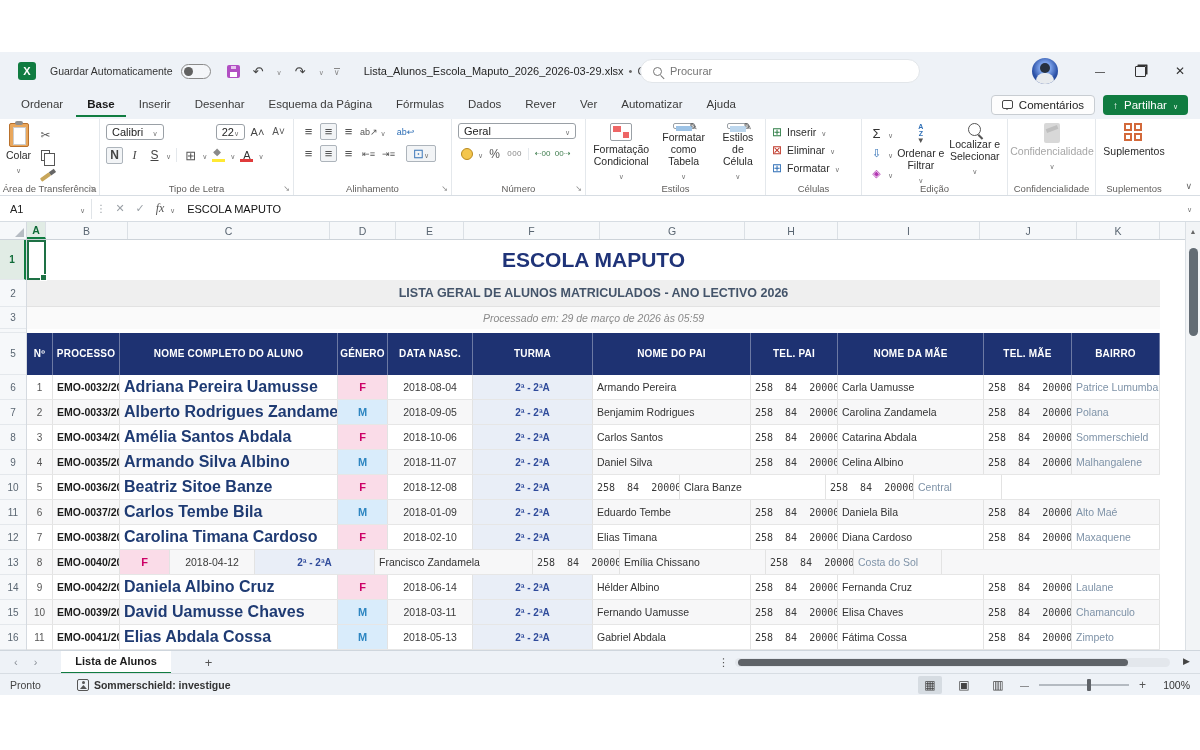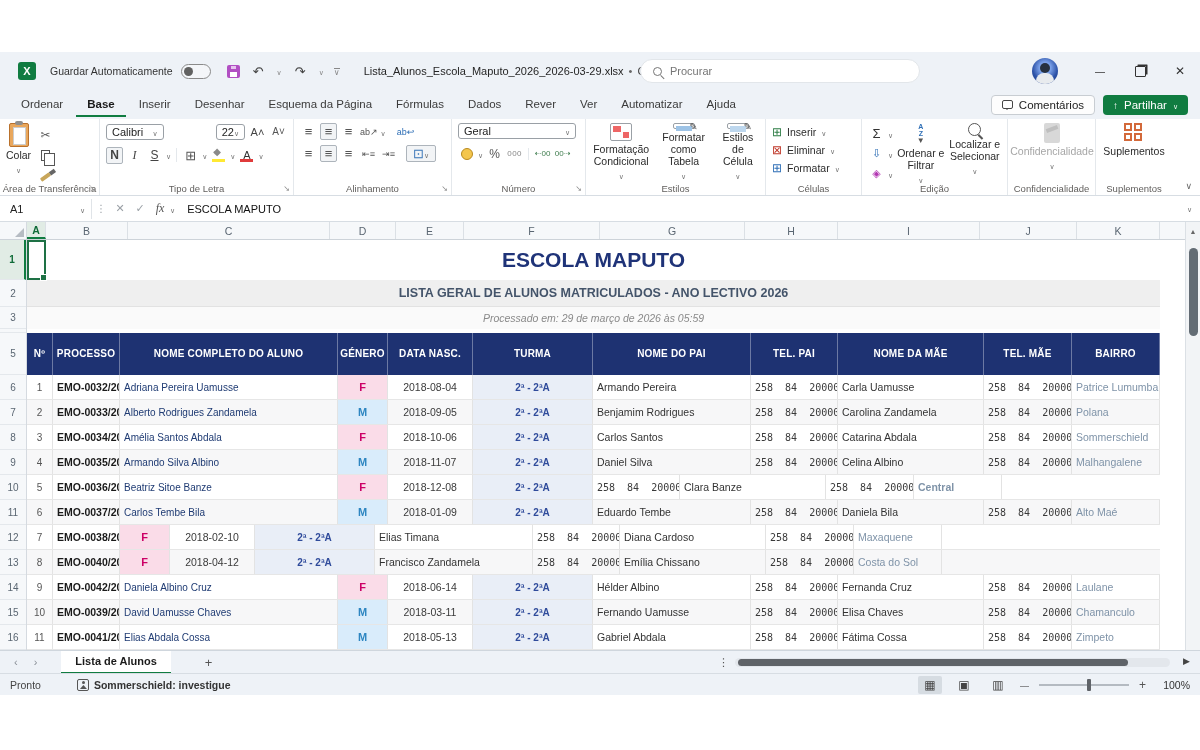--- a/index.html
+++ b/index.html
@@ -158,21 +158,21 @@
   .a1sel { position:absolute; left:0; top:0; width:19px; height:40px; border:2px solid #1e7145; background:#fff; z-index:5; }
   .a1sel::after { content:""; position:absolute; right:-3px; bottom:-3px; width:5px; height:5px; background:#1e7145; border:1px solid #fff; }
   .tblhead { position:absolute; left:0; top:93px; width:1133px; height:42px; background:#1e3272; display:flex; }
   .th { height:100%; display:flex; align-items:center; justify-content:center; color:#fff; font-weight:bold; font-size:10px; letter-spacing:.2px; border-right:1px solid rgba(255,255,255,.35); text-align:center; line-height:1.2; }
   .tblrows { position:absolute; left:0; top:135px; width:1133px; }
   .trow { display:flex; height:25px; background:#fff; border-bottom:1px solid #e6e6e6; }
   .trow.alt { background:#f7f7f8; }
   .td { height:100%; display:flex; align-items:center; border-right:1px solid #e3e3e3; overflow:hidden; white-space:nowrap; padding:0 4px; font-size:10.5px; color:#333; }
   .c-num { justify-content:center; color:#555; font-size:10px; padding:0; }
   .c-proc { font-weight:bold; color:#1a1a1a; padding-right:0; }
-  .c-nome { font-weight:normal; color:#1f3b73; font-size:10px; }
+  .c-nome { font-weight:bold; color:#1f3b73; font-size:16px; }
   .c-gen { justify-content:center; font-weight:bold; font-size:11px; }
   .c-gen.f { background:#fadce8; color:#cc0066; }
   .c-gen.m { background:#d9ecfb; color:#2e86c1; }
   .c-data { justify-content:center; color:#3a3a3a; }
   .c-turma { justify-content:center; background:#e9eef7; color:#2f4b9b; font-weight:bold; font-size:10px; }
   .c-tel { font-family:"DejaVu Sans Mono",monospace; font-size:10px; color:#3a3a3a; white-space:pre; padding-right:0; }
   .c-bairro { color:#7f93a8; }
 
   
   .vscroll { position:absolute; top:170px; right:0; width:15px; height:428px; background:#f2f4f6; border-left:1px solid #dbe0e5; }
@@ -591,38 +591,39 @@
           <div class="trow">
             <div class="td c-num" style="width: 26px;">5</div>
             <div class="td c-proc" style="width: 67px;">EMO-0036/202</div>
             <div class="td c-nome" style="width: 218px;">Beatriz Sitoe Banze</div>
             <div class="td c-gen f" style="width: 50px;">F</div>
             <div class="td c-data" style="width: 85px;">2018-12-08</div>
             <div class="td c-turma" style="width: 120px;">2ª - 2ªA</div>
             <div class="td c-tel" style="width: 87px;">258  84  200003</div>
             <div class="td c-mae" style="width: 146px;">Clara Banze</div>
             <div class="td c-tel" style="width: 88px;">258  84  200003</div>
-            <div class="td c-bairro" style="width: 88px; font-weight: bold;">Central</div>
+            <div class="td c-bairro" style="width: 88px;">Central</div>
           </div>
           <div class="trow alt">
             <div class="td c-num" style="width: 26px;">6</div>
             <div class="td c-proc" style="width: 67px;">EMO-0037/202</div>
             <div class="td c-nome" style="width: 218px;">Carlos Tembe Bila</div>
             <div class="td c-gen m" style="width: 50px;">M</div>
             <div class="td c-data" style="width: 85px;">2018-01-09</div>
             <div class="td c-turma" style="width: 120px;">2ª - 2ªA</div>
             <div class="td c-pai" style="width: 158px;">Eduardo Tembe</div>
             <div class="td c-tel" style="width: 87px;">258  84  200003</div>
             <div class="td c-mae" style="width: 146px;">Daniela Bila</div>
             <div class="td c-tel" style="width: 88px;">258  84  200003</div>
             <div class="td c-bairro" style="width: 88px;">Alto Maé</div>
           </div>
           <div class="trow">
             <div class="td c-num" style="width: 26px;">7</div>
             <div class="td c-proc" style="width: 67px;">EMO-0038/202</div>
+            <div class="td c-nome" style="width: 218px;">Carolina Timana Cardoso</div>
             <div class="td c-gen f" style="width: 50px;">F</div>
             <div class="td c-data" style="width: 85px;">2018-02-10</div>
             <div class="td c-turma" style="width: 120px;">2ª - 2ªA</div>
             <div class="td c-pai" style="width: 158px;">Elias Timana</div>
             <div class="td c-tel" style="width: 87px;">258  84  200003</div>
             <div class="td c-mae" style="width: 146px;">Diana Cardoso</div>
             <div class="td c-tel" style="width: 88px;">258  84  200003</div>
             <div class="td c-bairro" style="width: 88px;">Maxaquene</div>
           </div>
           <div class="trow alt">

